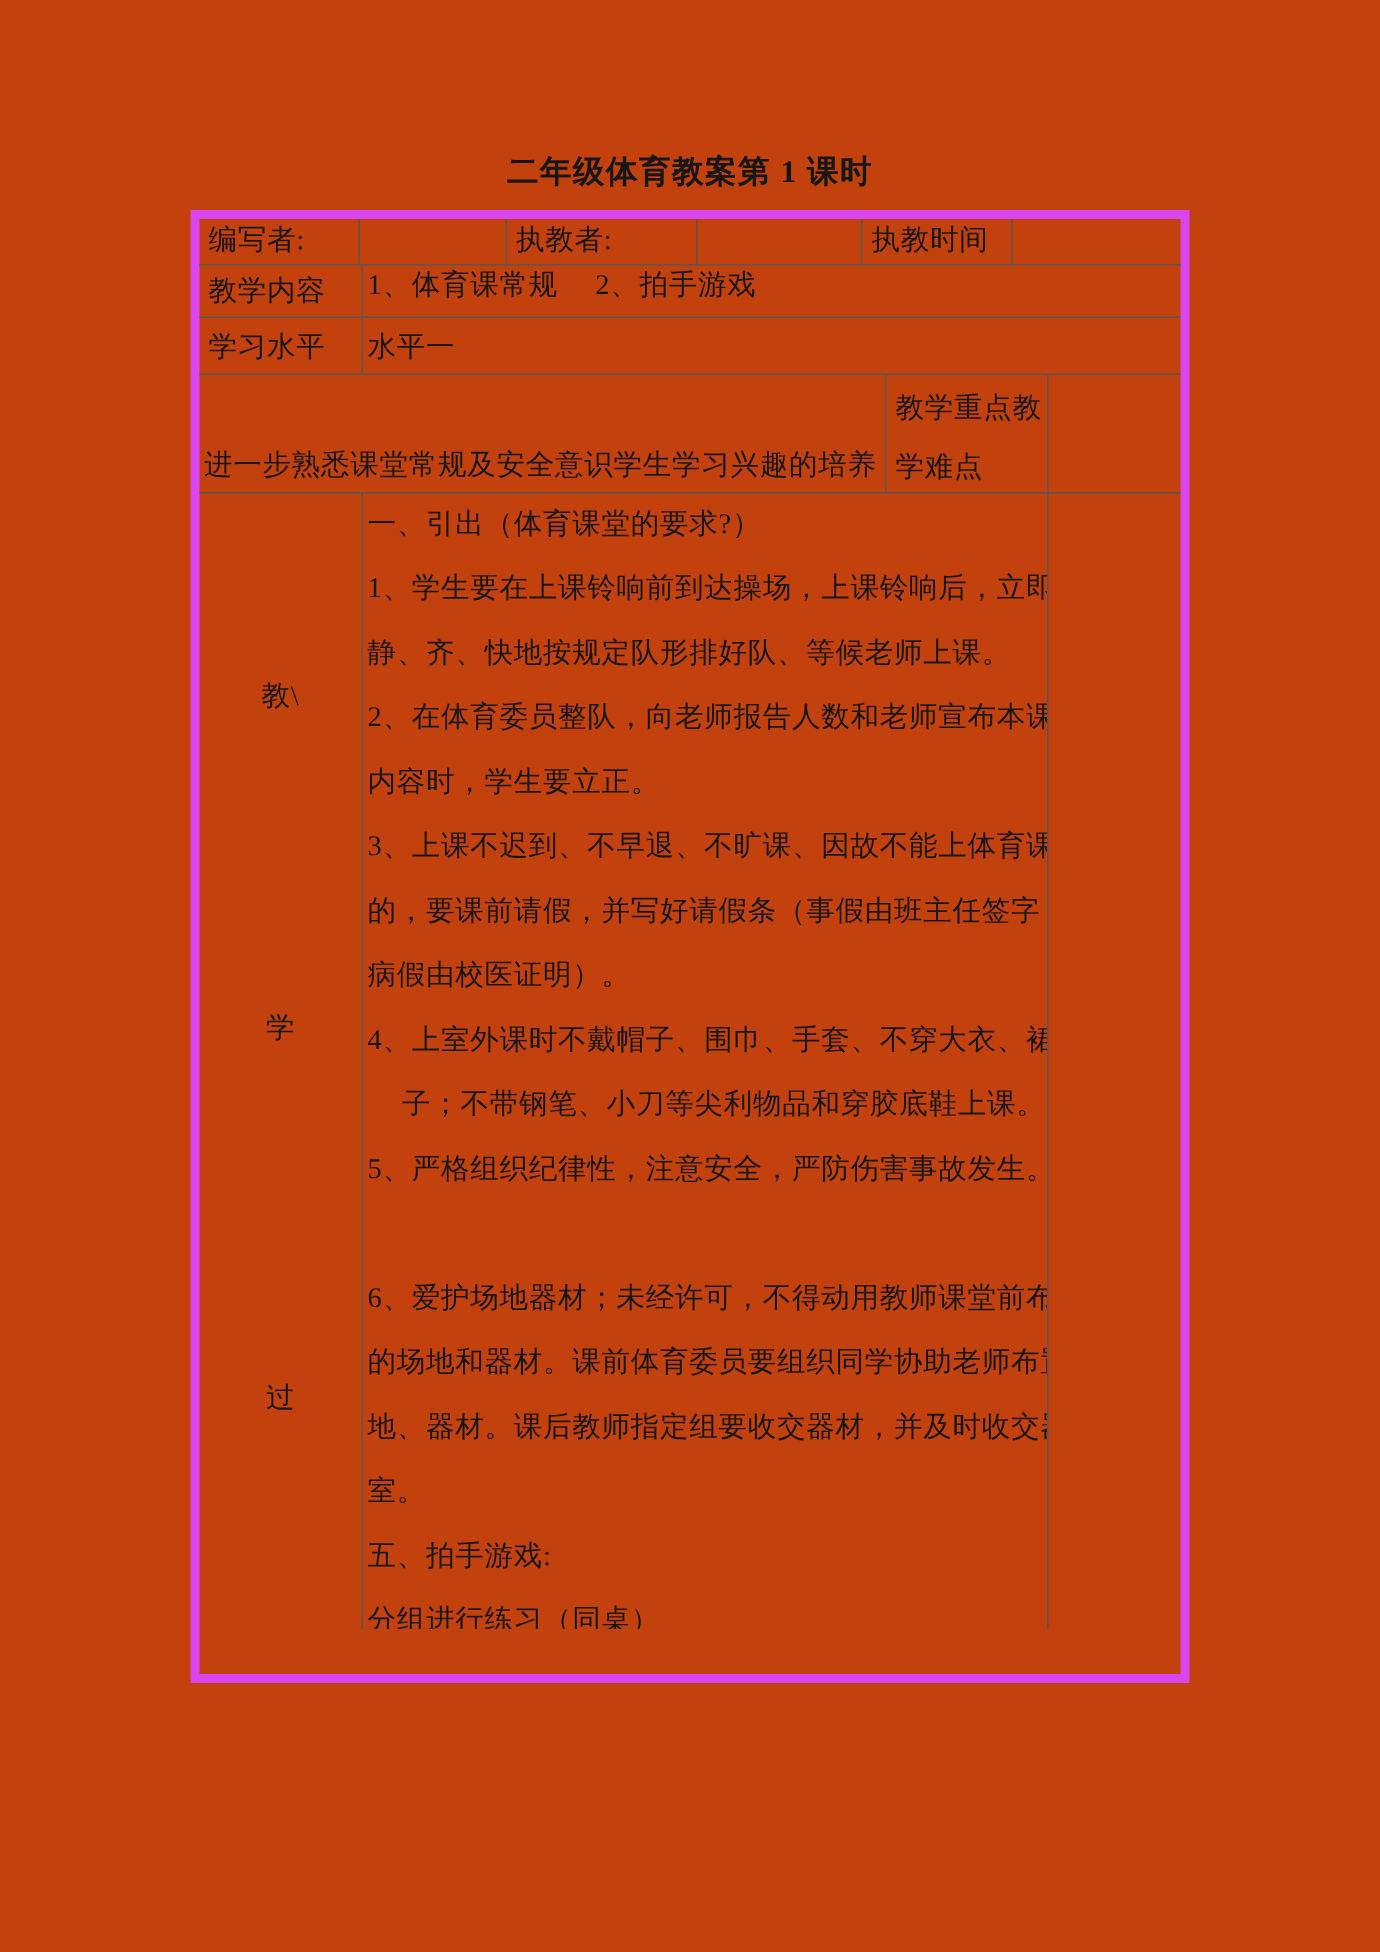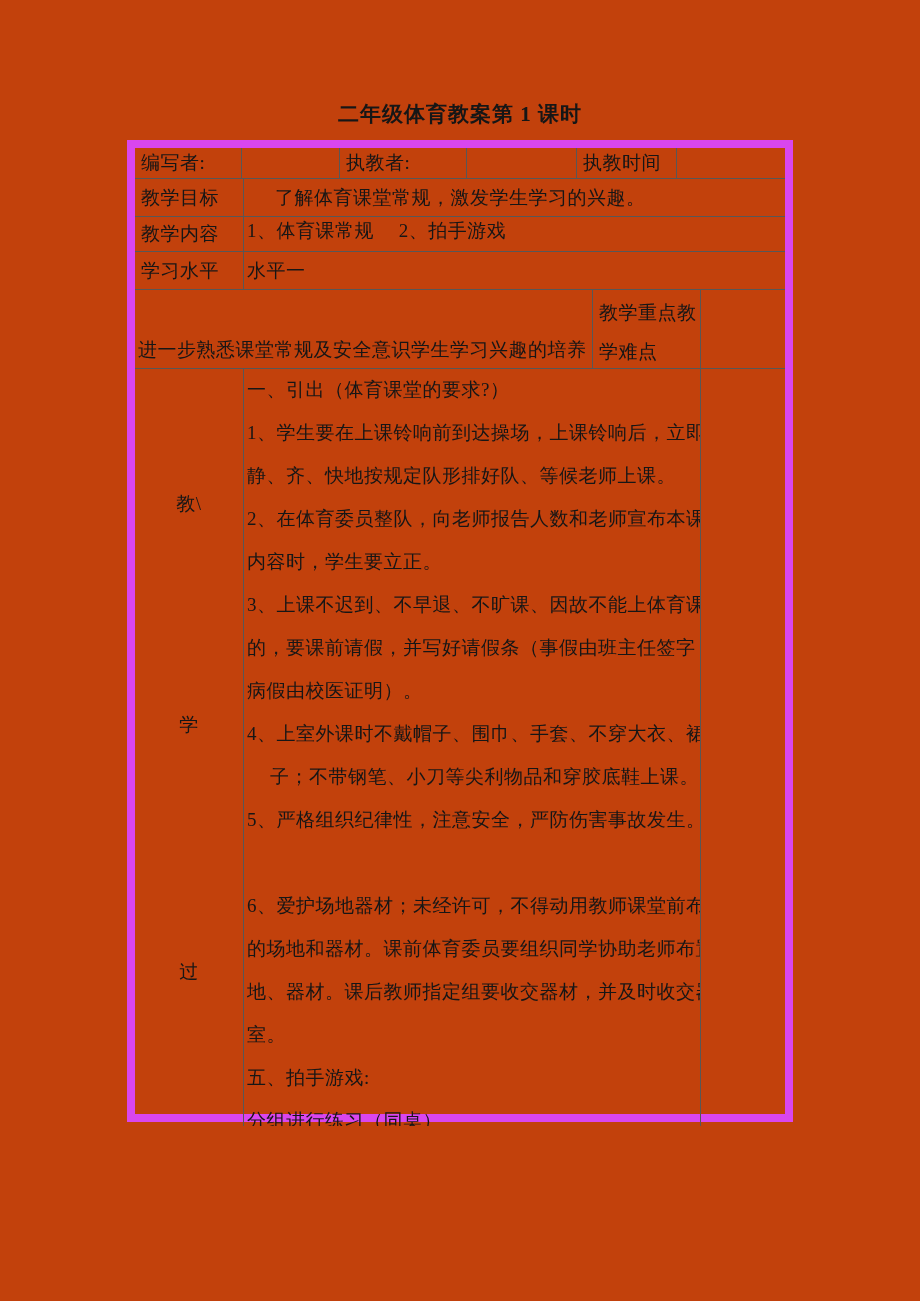--- a/index.html
+++ b/index.html
@@ -29,21 +29,21 @@
     height: 22px;
     line-height: 22px;
     text-align: center;
     font-size: 21px;
     font-weight: bold;
     letter-spacing: 1px;
   }
   .table {
     width: 666px;
     height: 982px;
-    border: 8px solid #d946ef;
+    border: 6px solid #d946ef;
     box-sizing: border-box;
     display: flex;
     flex-direction: column;
     font-size: 19px;
     letter-spacing: 0.5px;
   }
   .row {
     display: flex;
     box-sizing: border-box;
     border-top: 1px solid #575757;
@@ -138,26 +138,20 @@
 
       <div class="row row-header">
         <div class="cell c-h1">编写者:</div>
         <div class="cell c-h2"></div>
         <div class="cell c-h3">执教者:</div>
         <div class="cell c-h4"></div>
         <div class="cell c-h5">执教时间</div>
         <div class="cell c-h6"></div>
       </div>
 
-      <div class="row row-goal">
-        <div class="cell label-col">教学目标</div>
-        <div class="cell wide-content">
-          <span class="goal-text">了解体育课堂常规，激发学生学习的兴趣。</span>
-        </div>
-      </div>
 
       <div class="row row-content">
         <div class="cell label-col">教学内容</div>
         <div class="cell wide-content">
           <span class="pline">1、体育课常规　 2、拍手游戏</span>
         </div>
       </div>
 
       <div class="row row-level">
         <div class="cell label-col">学习水平</div>

